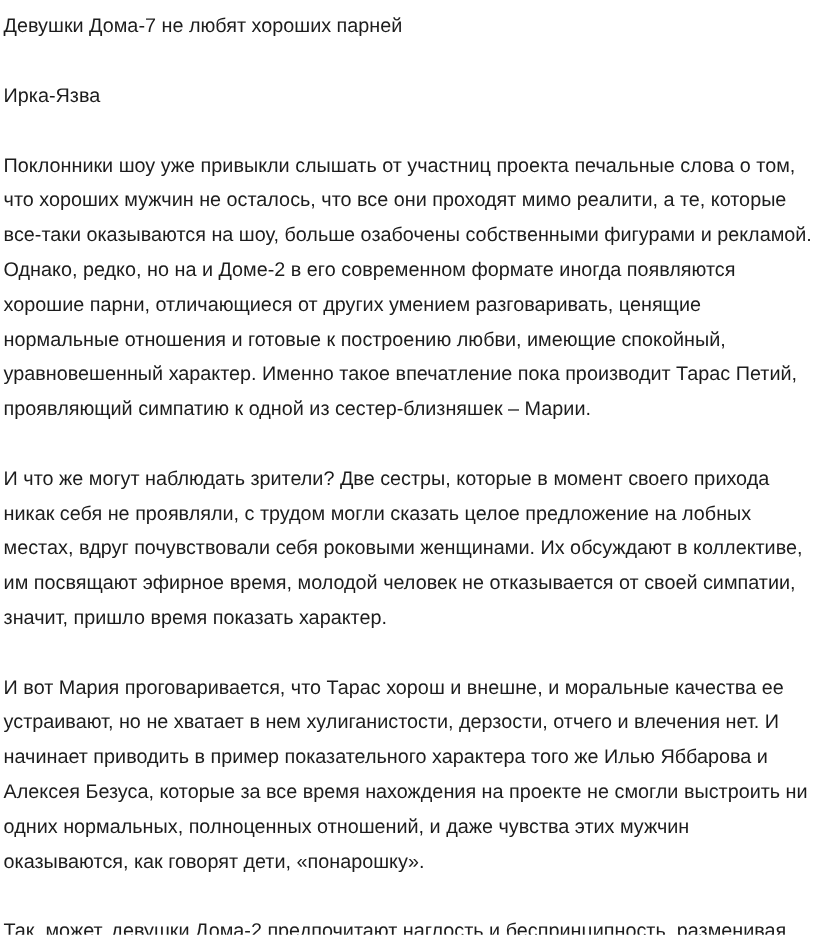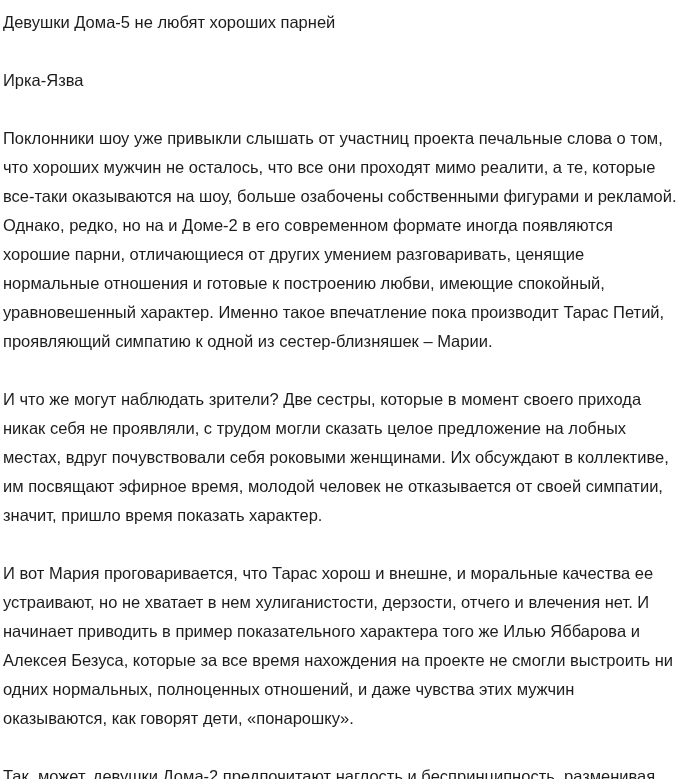--- a/index.html
+++ b/index.html
@@ -45,21 +45,21 @@
   }
   .byline {
     margin: 0;
   }
 </style>
 </head>
 <body style="background: rgb(255, 255, 255); color: rgb(28, 28, 28);">
 
 <div class="article">
 
-  <h1 class="article-title">Девушки Дома-5 не любят хороших парней</h1>
+  <h1 class="article-title">Девушки Дома-7 не любят хороших парней</h1>
 
   <div class="spacer"></div>
 
   <p class="block byline">Ирка-Язва</p>
 
   <div class="spacer"></div>
 
   <p class="block">Поклонники шоу уже привыкли слышать от участниц проекта печальные слова о том, что хороших мужчин не осталось, что все они проходят мимо реалити, а те, которые все-таки оказываются на шоу, больше озабочены собственными фигурами и рекламой.
 Однако, редко, но на и Доме-2 в его современном формате иногда появляются хорошие парни, отличающиеся от других умением разговаривать, ценящие нормальные отношения и готовые к построению любви, имеющие спокойный, уравновешенный характер. Именно такое впечатление пока производит Тарас Петий, проявляющий симпатию к одной из сестер-близняшек – Марии.</p>
 

